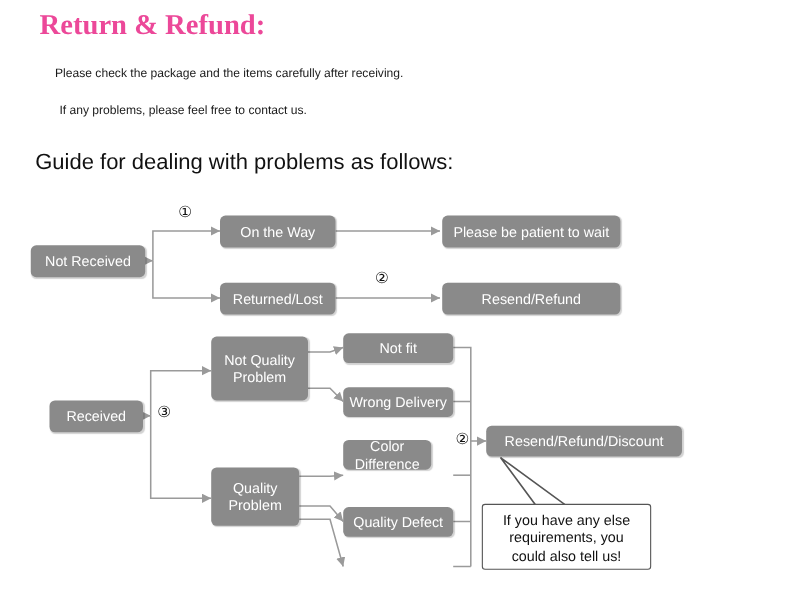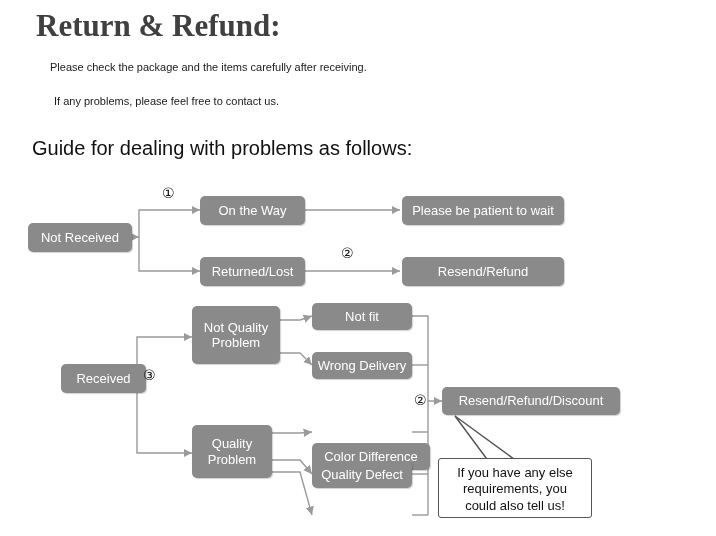--- a/index.html
+++ b/index.html
@@ -19,22 +19,22 @@
     left: 0; top: 0;
     width: 716px;
     height: 536px;
   }
   #title {
     position: absolute;
     left: 36px;
     top: 8px;
     font-family: "Liberation Serif", serif;
     font-weight: bold;
-    font-size: 31px;
-    color: #404040;
+    font-size: 26px;
+    color: #ec4899;
     letter-spacing: 0px;
   }
   .intro-line {
     position: absolute;
     font-size: 11px;
     color: #1a1a1a;
     white-space: nowrap;
   }
   #intro1 { left: 50px; top: 61px; }
   #intro2 { left: 54px; top: 95px; }
@@ -140,31 +140,31 @@
   <div class="box" style="left:28px; top:223px; width:104px; height:29px;">Not Received</div>
 
   <div class="box" style="left:200px; top:196px; width:105px; height:29px;">On the Way</div>
 
   <div class="box" style="left:200px; top:257px; width:105px; height:29px;">Returned/Lost</div>
 
   <div class="box" style="left:402px; top:196px; width:162px; height:29px;">Please be patient to wait</div>
 
   <div class="box" style="left:402px; top:257px; width:162px; height:29px;">Resend/Refund</div>
 
-  <div class="box" style="left:61px; top:364px; width:85px; height:29px;">Received</div>
+  <div class="box" style="left:45px; top:364px; width:85px; height:29px;">Received</div>
 
   <div class="box" style="left:192px; top:306px; width:88px; height:58px;">Not Quality Problem</div>
 
   <div class="box" style="left:192px; top:425px; width:80px; height:53px;">Quality Problem</div>
 
   <div class="box" style="left:312px; top:303px; width:100px; height:27px;">Not fit</div>
 
   <div class="box" style="left:312px; top:352px; width:100px; height:27px;">Wrong Delivery</div>
 
-  <div class="box" style="left:312px; top:443px; width:118px; height:27px;">Color Difference</div>
+  <div class="box" style="left:312px; top:400px; width:80px; height:27px;">Color Difference</div>
 
   <div class="box" style="left:312px; top:461px; width:100px; height:27px;">Quality Defect</div>
 
 
   <div class="box" style="left:442px; top:387px; width:178px; height:28px;">Resend/Refund/Discount</div>
 
   <div class="marker" style="left:162px; top:185px;">①</div>
   <div class="marker" style="left:341px; top:245px;">②</div>
   <div class="marker" style="left:143px; top:367px;">③</div>
   <div class="marker" style="left:414px; top:392px;">②</div>

